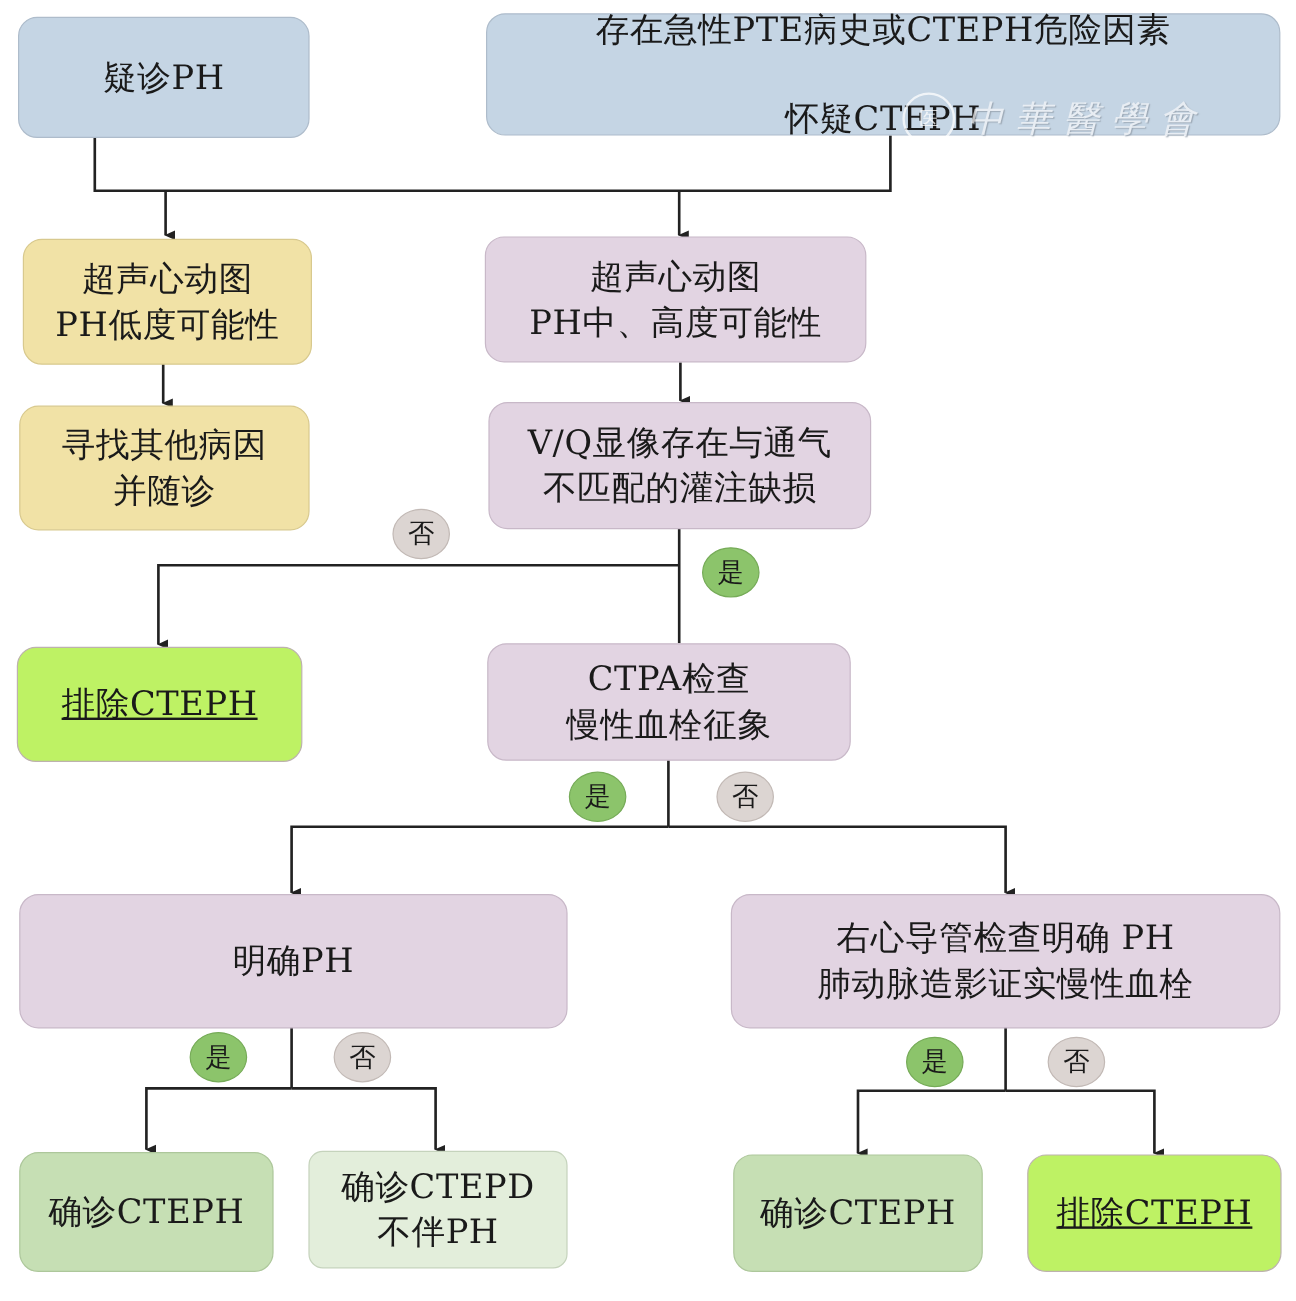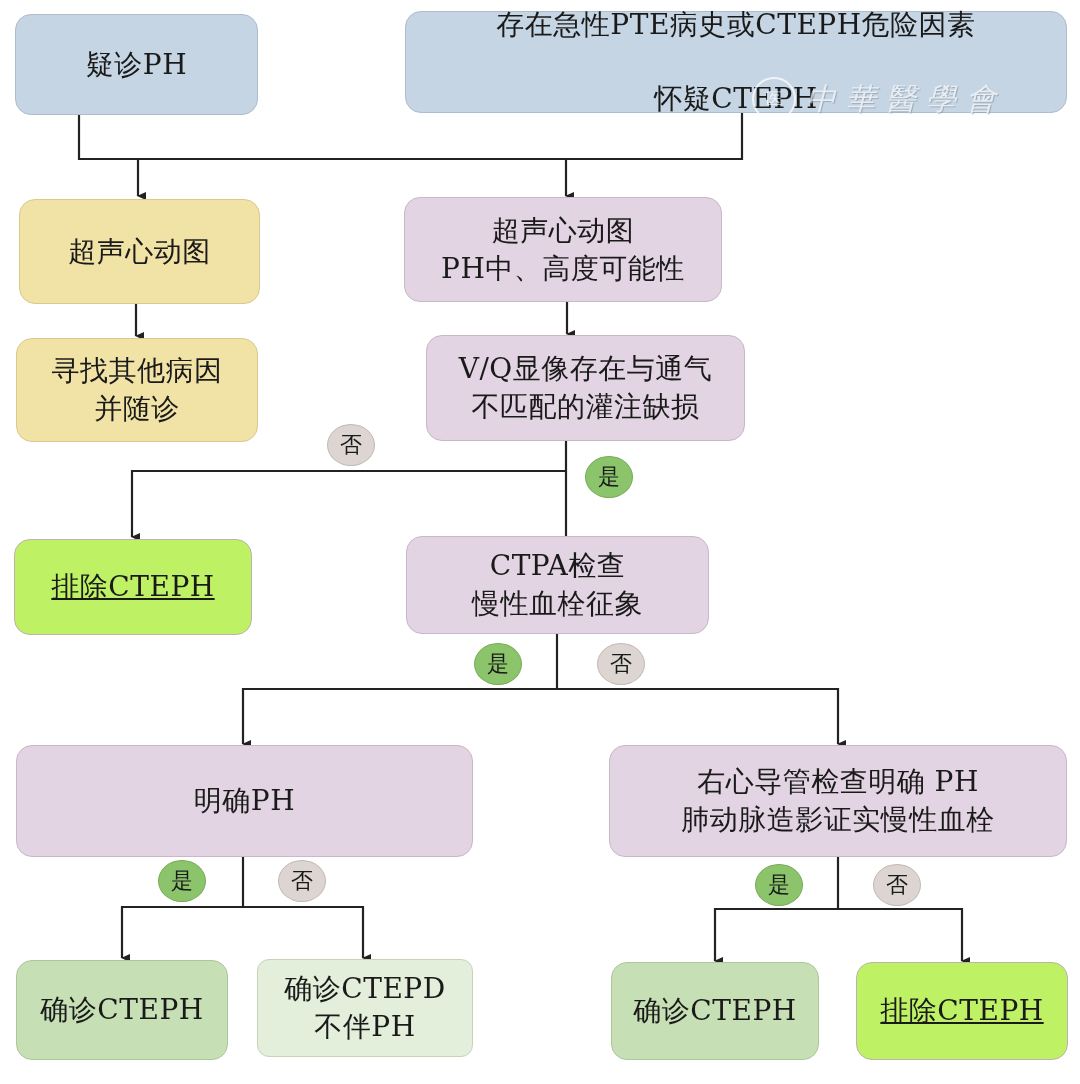--- a/index.html
+++ b/index.html
@@ -77,31 +77,32 @@
     <span>怀疑CTEPH</span>
   </div>
 
   <div class="watermark">
     <span class="wm-seal">医</span>
     <span class="wm-text">中華醫學會</span>
   </div>
 
   <div class="node yellow" style="left:19px;top:199px;width:241px;height:105px;">
     <span>超声心动图</span>
+    <span>PH低度可能性</span>
   </div>
   <div class="node purple" style="left:404px;top:197px;width:318px;height:105px;">
     <span>超声心动图</span>
     <span>PH中、高度可能性</span>
   </div>
 
   <div class="node yellow" style="left:16px;top:338px;width:242px;height:104px;">
     <span>寻找其他病因</span>
     <span>并随诊</span>
   </div>
-  <div class="node purple" style="left:426px;top:335px;width:319px;height:106px;">
+  <div class="node purple" style="left:407px;top:335px;width:319px;height:106px;">
     <span>V/Q显像存在与通气</span>
     <span>不匹配的灌注缺损</span>
   </div>
 
   <div class="badge no" style="left:327px;top:424px;">
     <span>否</span>
   </div>
   <div class="badge yes" style="left:585px;top:456px;">
     <span>是</span>
   </div>

